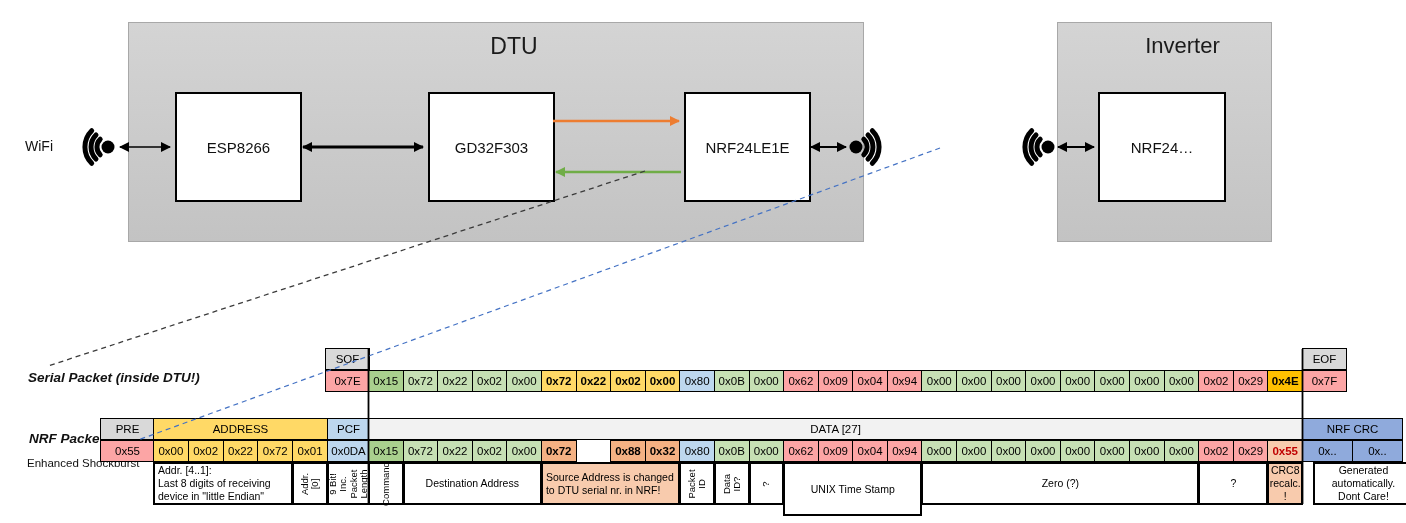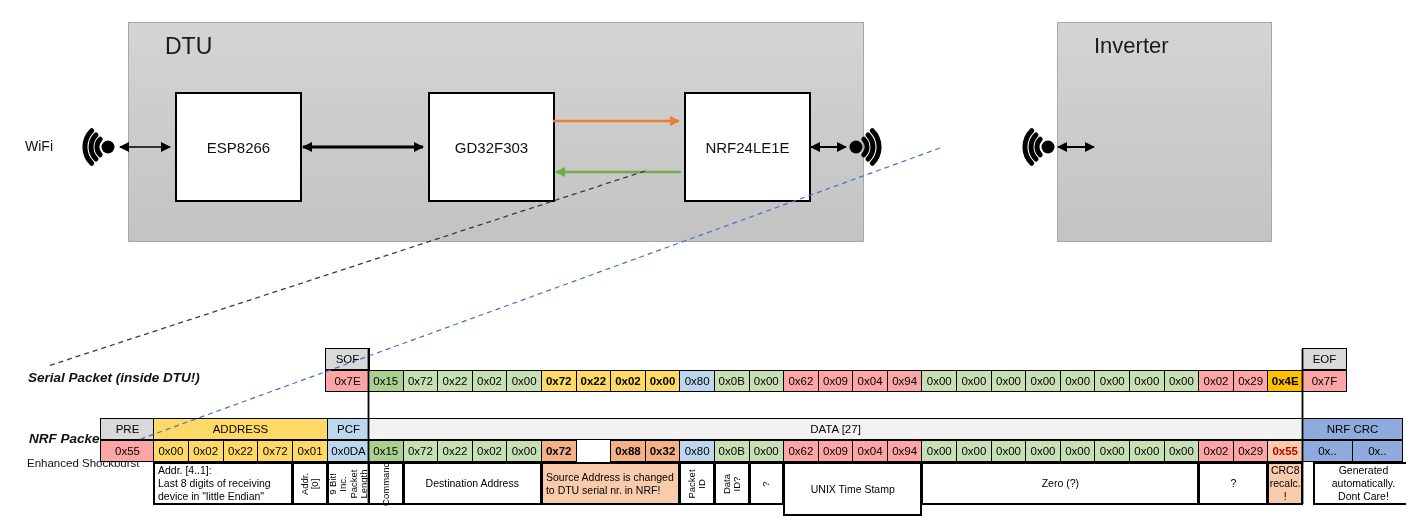--- a/index.html
+++ b/index.html
@@ -1,20 +1,20 @@
 <!DOCTYPE html>
 <html><head>
 <meta charset="utf-8">
 <style>
   html,body{margin:0;padding:0;background:#fff;}
   #canvas{position:relative;width:1406px;height:523px;background:#fff;
     font-family:"Liberation Sans",sans-serif;overflow:hidden;}
   .graybox{position:absolute;background:linear-gradient(180deg,#d4d4d4,#c3c3c3);
     border:1px solid #a8a8a8;}
-  .boxtitle{position:absolute;left:0;right:0;top:10px;text-align:left;
+  .boxtitle{position:absolute;left:0;right:0;top:10px;text-align:center;
     font-size:23px;color:#1a1a1a;margin-left:36px;}
   .chip{position:absolute;background:#fff;border:2px solid #000;display:flex;
     align-items:center;justify-content:center;font-size:15px;color:#111;}
   .sidelabel{position:absolute;font-size:14px;color:#111;}
   .pktlabel{position:absolute;font-size:13.5px;font-weight:bold;font-style:italic;color:#111;}
   .sublabel{position:absolute;font-size:11.5px;color:#111;}
   .cell{position:absolute;border:1px solid #000;box-sizing:border-box;font-size:11.5px;
     display:flex;align-items:center;justify-content:center;color:#000;background:#fff;
     white-space:nowrap;overflow:visible;}
   .hdr{background:#d9d9d9;}
@@ -44,20 +44,21 @@
   <div class="graybox" style="left:128px;top:22px;width:734px;height:218px;">
     <div class="boxtitle">DTU</div>
   </div>
   <div class="chip" style="left:175px;top:92px;width:123px;height:106px;">ESP8266</div>
   <div class="chip" style="left:428px;top:92px;width:123px;height:106px;">GD32F303</div>
   <div class="chip" style="left:684px;top:92px;width:123px;height:106px;">NRF24LE1E</div>
 
   <div class="graybox" style="left:1057px;top:22px;width:213px;height:218px;">
     <div class="boxtitle" style="font-size:22px;">Inverter</div>
   </div>
+  <div class="chip" style="left:1098px;top:92px;width:124px;height:106px;">NRF24…</div>
 
   <div class="pktlabel" style="left:28px;top:370px;">Serial Packet (inside DTU!)</div>
   <div class="pktlabel" style="left:29px;top:431px;">NRF Packet</div>
   <div class="sublabel" style="left:27px;top:457px;">Enhanced Shockburst</div>
 
   <div id="tables">
       <div class="cell hdr" style="left: 325px; top: 348px; width: 45px; height: 22px;">SOF</div>
       <div class="cell gy" style="left: 325px; top: 370px; width: 45px; height: 22px;">0x7E</div>
       <div class="cell g2" style="left: 368px; top: 370px; width: 35.593px; height: 22px;">0x15</div>
       <div class="cell g1" style="left: 402.593px; top: 370px; width: 35.593px; height: 22px;">0x72</div>

